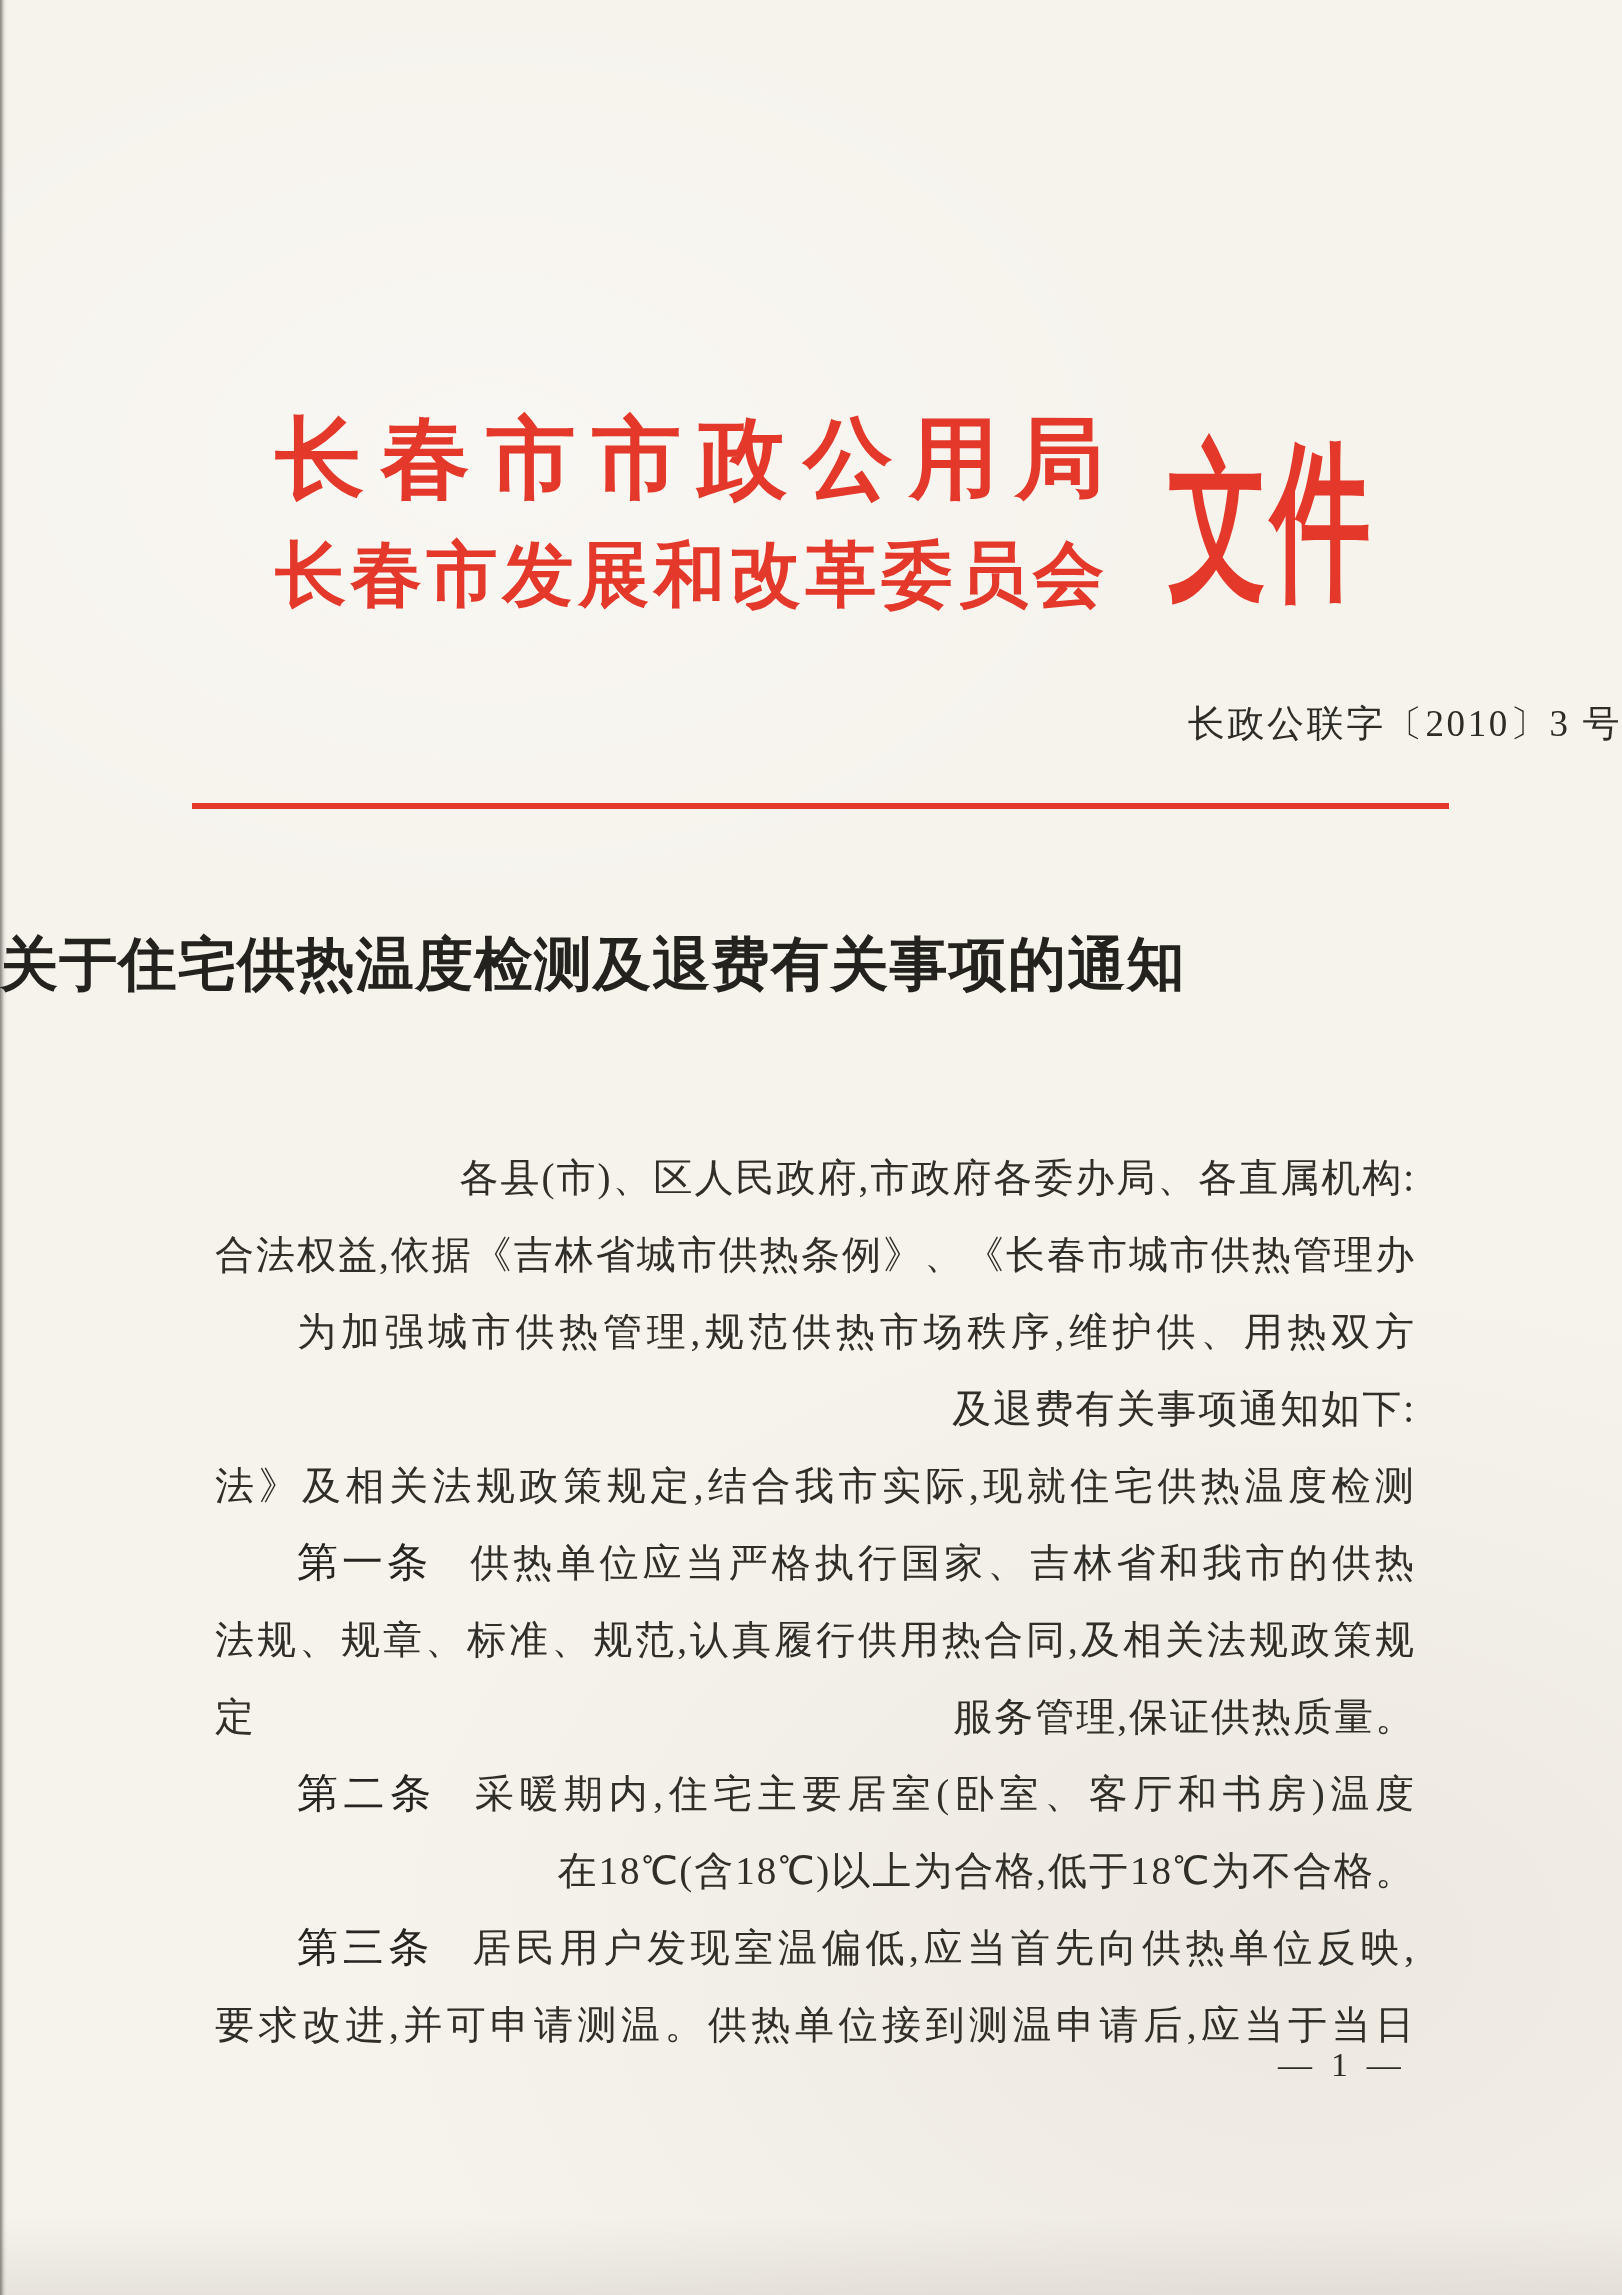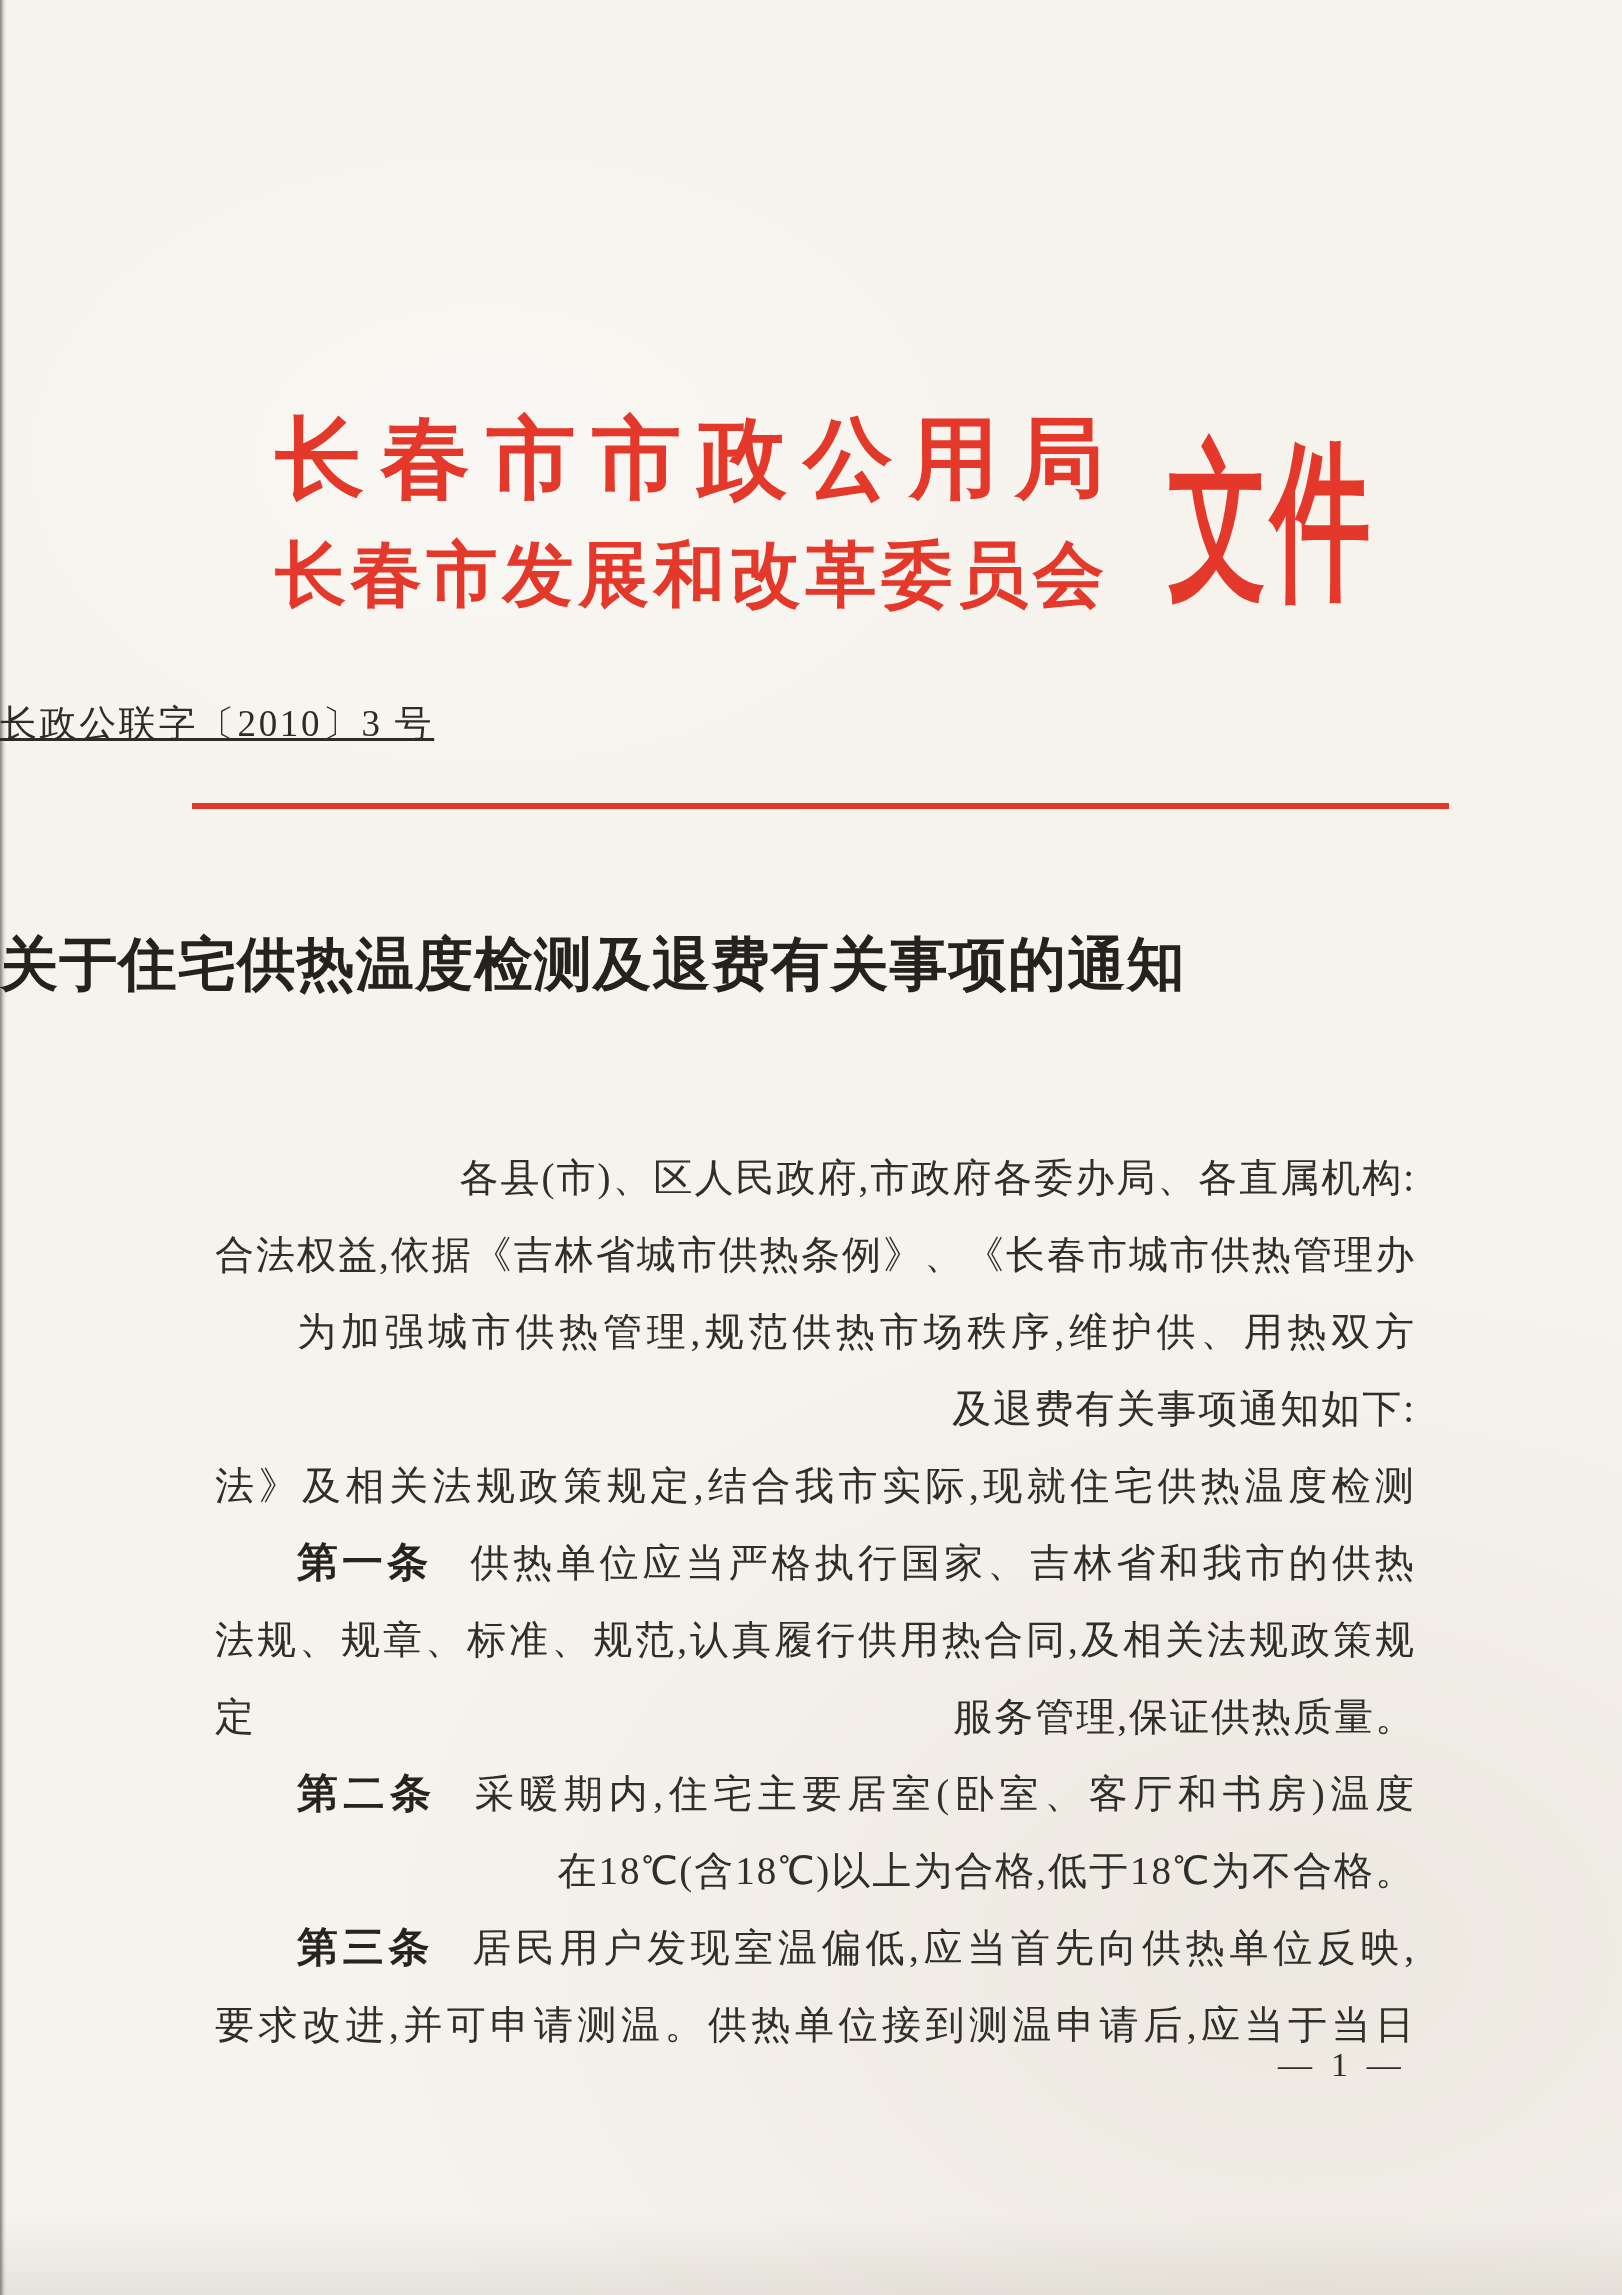--- a/index.html
+++ b/index.html
@@ -61,25 +61,24 @@
     line-height: 1;
     letter-spacing: 6.5px;
     transform: scaleX(0.58);
     transform-origin: left top;
     white-space: nowrap;
   }
   .doc-number {
     position: absolute;
     left: 0; right: 0;
     top: 699px;
-    text-align: left;
+    text-align: right;
     font-size: 37px;
     letter-spacing: 2.6px;
     color: #2e2c27;
-    text-decoration: underline;
   }
   .red-rule {
     position: absolute;
     left: 192px;
     top: 803px;
     width: 1257px;
     height: 5.9px;
     border: none;
     background: var(--accent);
   }
@@ -114,21 +113,21 @@
     text-align: right;
   }
   .line.fill {
     white-space: normal;
     text-align: justify;
     text-align-last: justify;
   }
   .line.indent { padding-left: 82px; }
   .art {
     font-family: "Liberation Sans", sans-serif;
-    font-weight: bold;
+    font-weight: normal;
     font-size: 41px;
     margin-right: 38px;
     color: #262420;
   }
 
   
   .page-number {
     position: absolute;
     right: 216px;
     top: 2046px;

